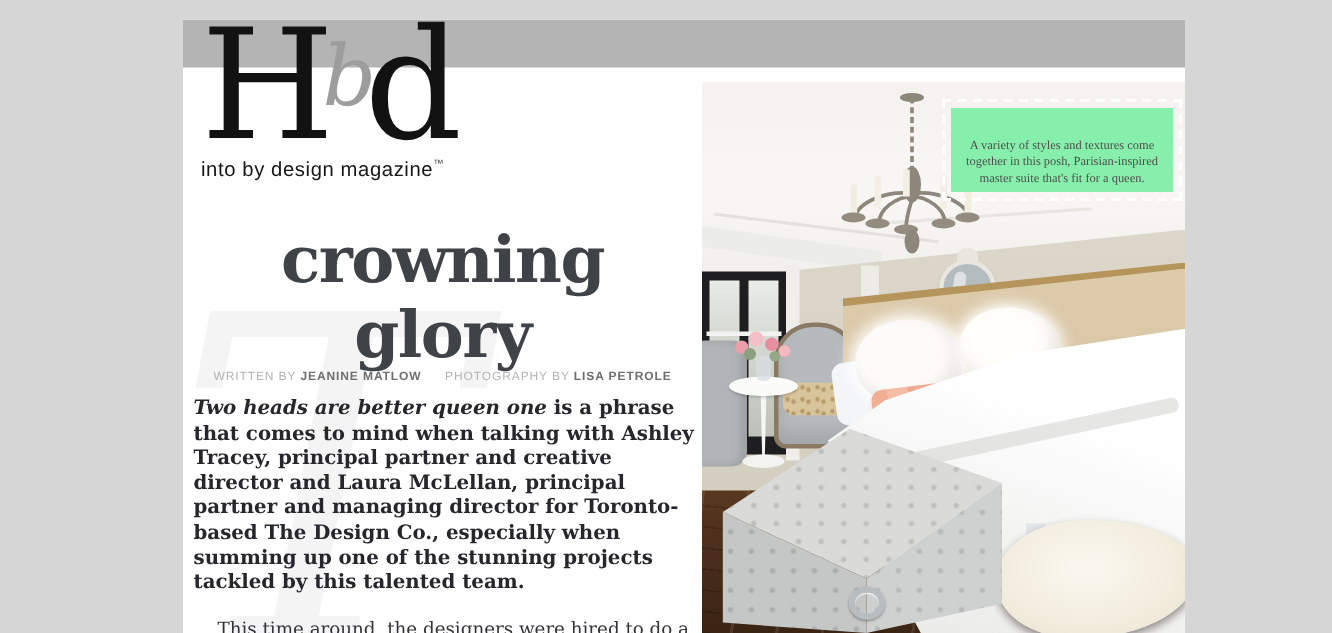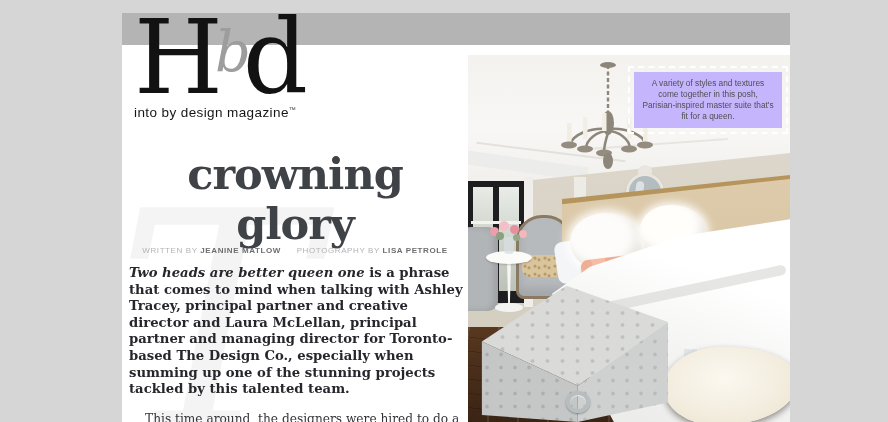--- a/index.html
+++ b/index.html
@@ -186,22 +186,22 @@
   .ot-right { background: #ced1d0;
     clip-path: polygon(52% 74%, 100% 28%, 100% 86%, 52% 100%);
     background-image: radial-gradient(circle, rgba(80,85,85,0.18) 1.2px, transparent 2.4px);
     background-size: 14px 13px; }
   .ottoman-ring { position: absolute; left: 86px; top: 108px; width: 24px; height: 22px;
     border: 4px solid #b8bec0; border-radius: 50%; box-shadow: 0 1px 2px rgba(0,0,0,0.35), inset 0 1px 1px rgba(255,255,255,0.7); }
 
   
   .caption-box {
     position: absolute; left: 166px; top: 17px; width: 148px; height: 56px;
-    background: #c4b5fd; outline: 2px dashed #ffffff; outline-offset: 4px;
-    display: flex; align-items: center; justify-content: center; padding: 4px 8px; z-index: 10;
+    background: #86efac; outline: 2px dashed #ffffff; outline-offset: 4px;
+    display: flex; align-items: flex-end; justify-content: center; padding: 4px 8px; z-index: 10; font-family: Liberation Serif, serif;
   }
   .caption-text { font-size: 8.3px; line-height: 11px; color: #4f4f4f; text-align: center; }
 </style>
 </head>
 <body>
 
 <div class="canvas">
   <div class="page">
     <div class="header-band"></div>
 

